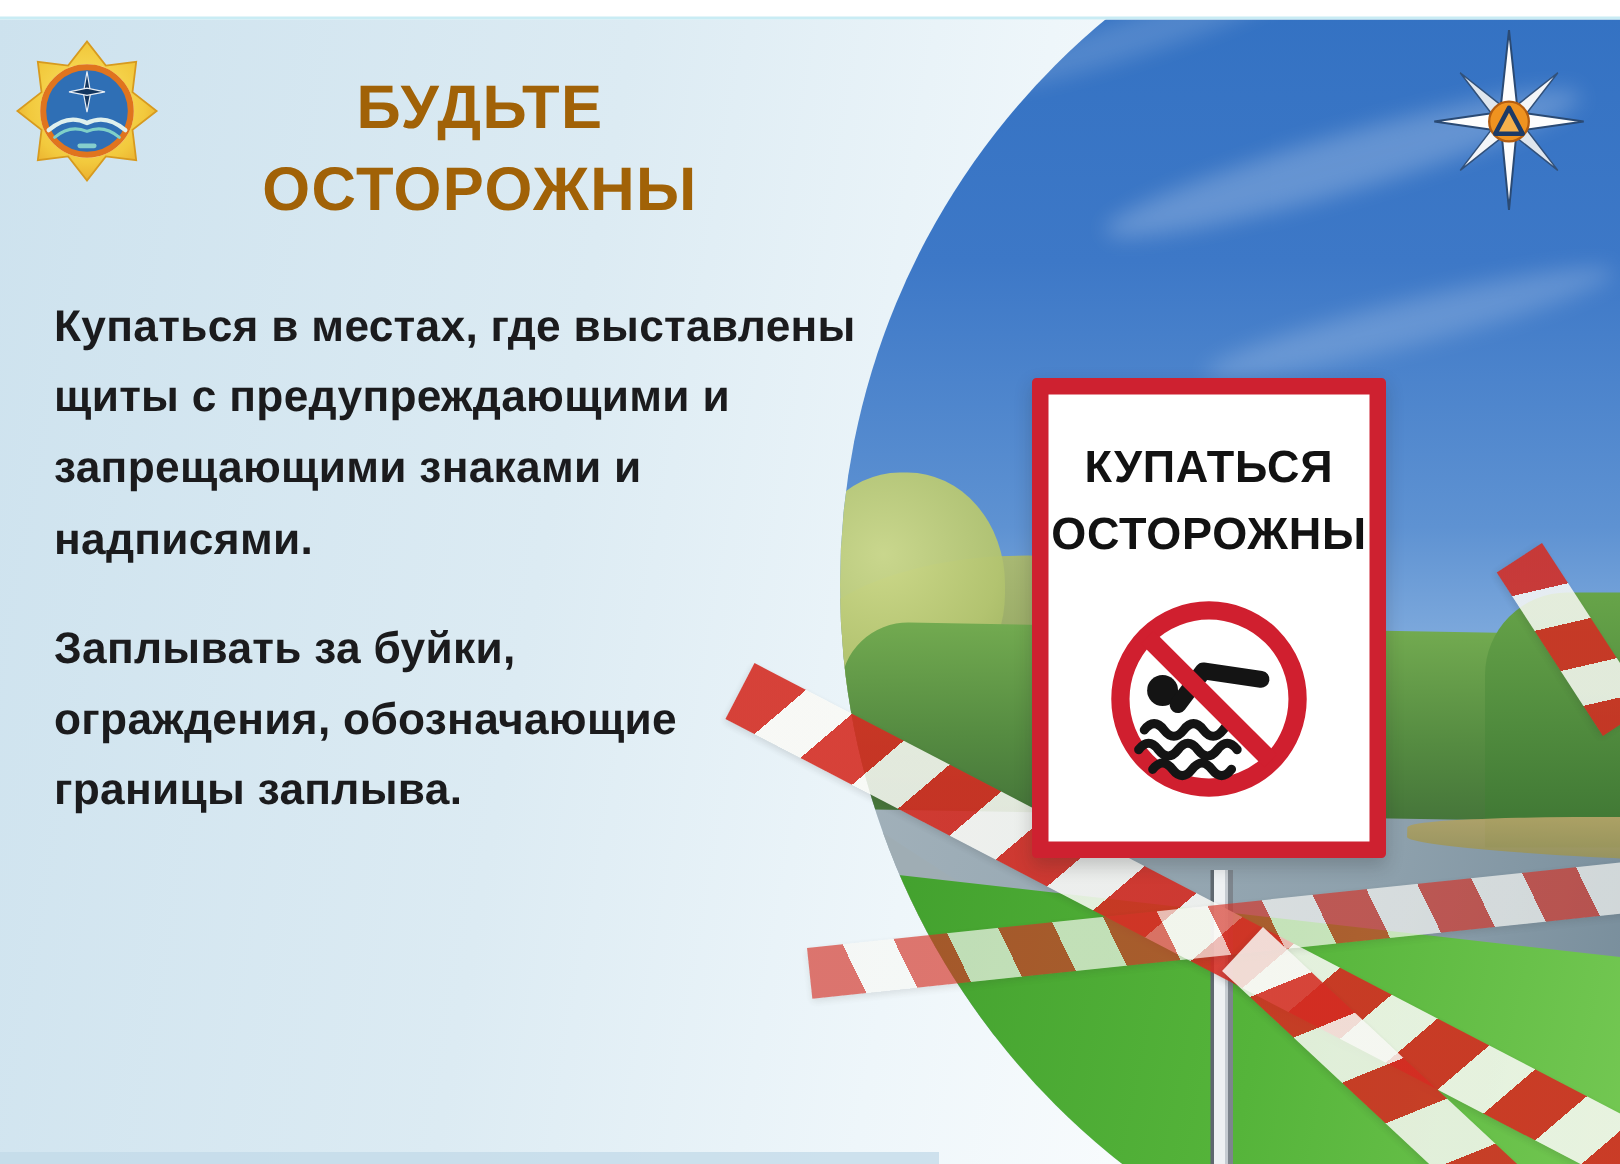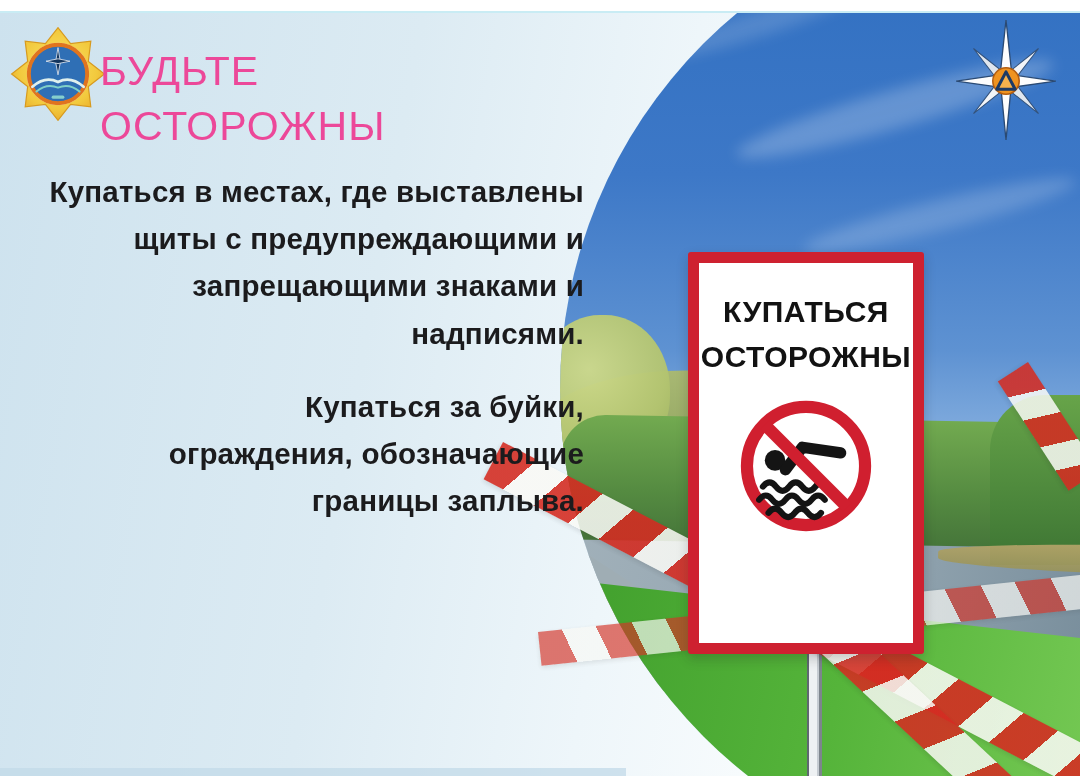--- a/index.html
+++ b/index.html
@@ -47,35 +47,35 @@
   .tape.a{left:503px;top:442px;width:690px;height:42px;transform:rotate(27.5deg);opacity:.93;
     background:repeating-linear-gradient(112deg,rgba(212,44,34,.96) 0 36px,rgba(250,250,246,.93) 36px 68px);}
   .tape.b{left:538px;top:632px;width:570px;height:34px;transform:rotate(-6deg);opacity:.78;
     background:repeating-linear-gradient(70deg,rgba(212,52,40,.85) 0 34px,rgba(248,248,244,.88) 34px 66px);}
   .tape.c{left:842px;top:618px;width:330px;height:40px;transform:rotate(43deg);opacity:.92;
     background:repeating-linear-gradient(115deg,rgba(248,248,244,.92) 0 40px,rgba(212,44,34,.95) 40px 76px);}
   .tape.d{left:1028px;top:362px;width:130px;height:36px;transform:rotate(57deg);opacity:.92;
     background:repeating-linear-gradient(110deg,rgba(212,44,34,.95) 0 30px,rgba(250,250,246,.92) 30px 56px);}
 
   
-  .sign{position:absolute;left:688px;top:252px;width:236px;height:402px;z-index:30;box-sizing:border-box;
+  .sign{position:absolute;left:688px;top:252px;width:236px;height:320px;z-index:30;box-sizing:border-box;
     background:#ffffff;border:11px solid #ce2130;border-radius:3px;
     box-shadow:0 5px 12px rgba(30,30,30,.22);display:flex;flex-direction:column;align-items:center;}
   .sign-text{margin-top:26px;text-align:center;font-weight:700;font-size:30px;line-height:1.5;
     letter-spacing:.5px;color:#121212;}
   .noswim{margin-top:12px;}
 
   
   .star{position:absolute;left:950px;top:18px;z-index:25;}
   .logo{position:absolute;left:10px;top:26px;z-index:35;}
 
   
-  .title{position:absolute;left:100px;top:44px;width:440px;z-index:35;
-    font-weight:400;font-size:41px;line-height:1.35;letter-spacing:1px;color:#ec4899;}
-  .rules{position:absolute;left:36px;top:168px;width:548px;z-index:35;text-align:right;}
+  .title{position:absolute;left:100px;top:44px;width:440px;z-index:35;text-align:center;
+    font-weight:700;font-size:41px;line-height:1.35;letter-spacing:1px;color:#a16207;}
+  .rules{position:absolute;left:36px;top:194px;width:548px;z-index:35;}
   .rules p{margin:0 0 26px 0;font-weight:700;font-size:29.5px;line-height:1.6;
     letter-spacing:.2px;color:#1b1b1d;white-space:pre-line;}
 </style>
 </head>
 <body>
 
 <div class="poster">
   <div class="bg"></div>
   <div class="bottom-tint"></div>
 
@@ -150,19 +150,19 @@
 
   <div class="title">
     <div>БУДЬТЕ ОСТОРОЖНЫ</div>
   </div>
 
   <div class="rules">
     <p>Купаться в местах, где выставлены
 щиты с предупреждающими и
 запрещающими знаками и
 надписями.</p>
-    <p>Купаться за буйки,
+    <p>Заплывать за буйки,
 ограждения, обозначающие
 границы заплыва.</p>
   </div>
 
   <div class="top-strip"></div>
 </div>
 
 </body></html>

